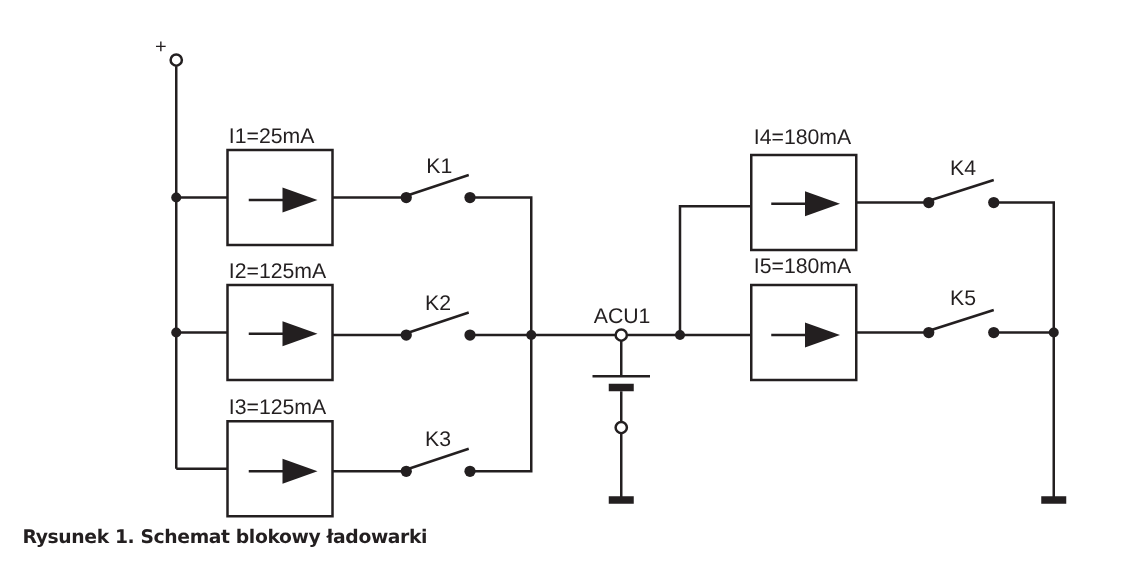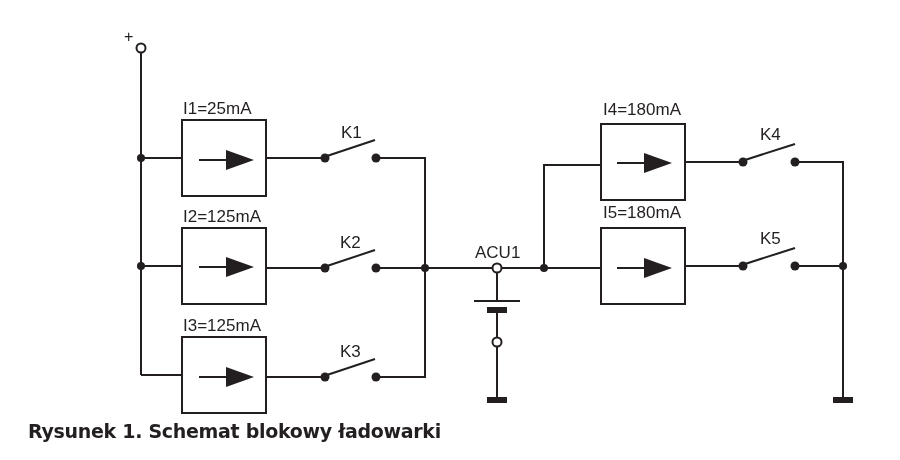--- a/index.html
+++ b/index.html
@@ -4,22 +4,22 @@
   <style>
     html, body { margin:0; padding:0; background:#ffffff; }
     body { width:900px; height:460px; position:relative; overflow:hidden; }
     svg { position:absolute; left:0; top:0; }
     .wire { stroke:#231f20; stroke-width:2; fill:none; }
     .box { stroke:#231f20; stroke-width:2; fill:#ffffff; }
     .dot { fill:#231f20; }
     .ring { fill:#ffffff; stroke:#231f20; stroke-width:2; }
     .lbl { font-family:"Liberation Sans", sans-serif; font-size:17px; fill:#231f20; }
     .plus { font-family:"Liberation Sans", sans-serif; font-size:16px; fill:#231f20; }
-    .caption { position:absolute; left:28px; top:420px;
-      font-family:"DejaVu Sans", sans-serif; font-weight:bold; font-size:19px; color:#231f20; letter-spacing:-0.3px; }
+    .caption { position:absolute; left:18px; top:420px;
+      font-family:"DejaVu Sans", sans-serif; font-weight:bold; font-size:15px; color:#231f20; letter-spacing:-0.3px; }
   </style>
 </head>
 <body>
 
 <svg width="900" height="460" viewBox="0 0 900 460">
 
   <text class="plus" x="124" y="42">+</text>
   <line class="wire" x1="141" y1="53" x2="141" y2="375"></line>
   <circle class="ring" cx="141" cy="48" r="4.5"></circle>
   <line class="wire" x1="141" y1="375" x2="182" y2="375"></line>

